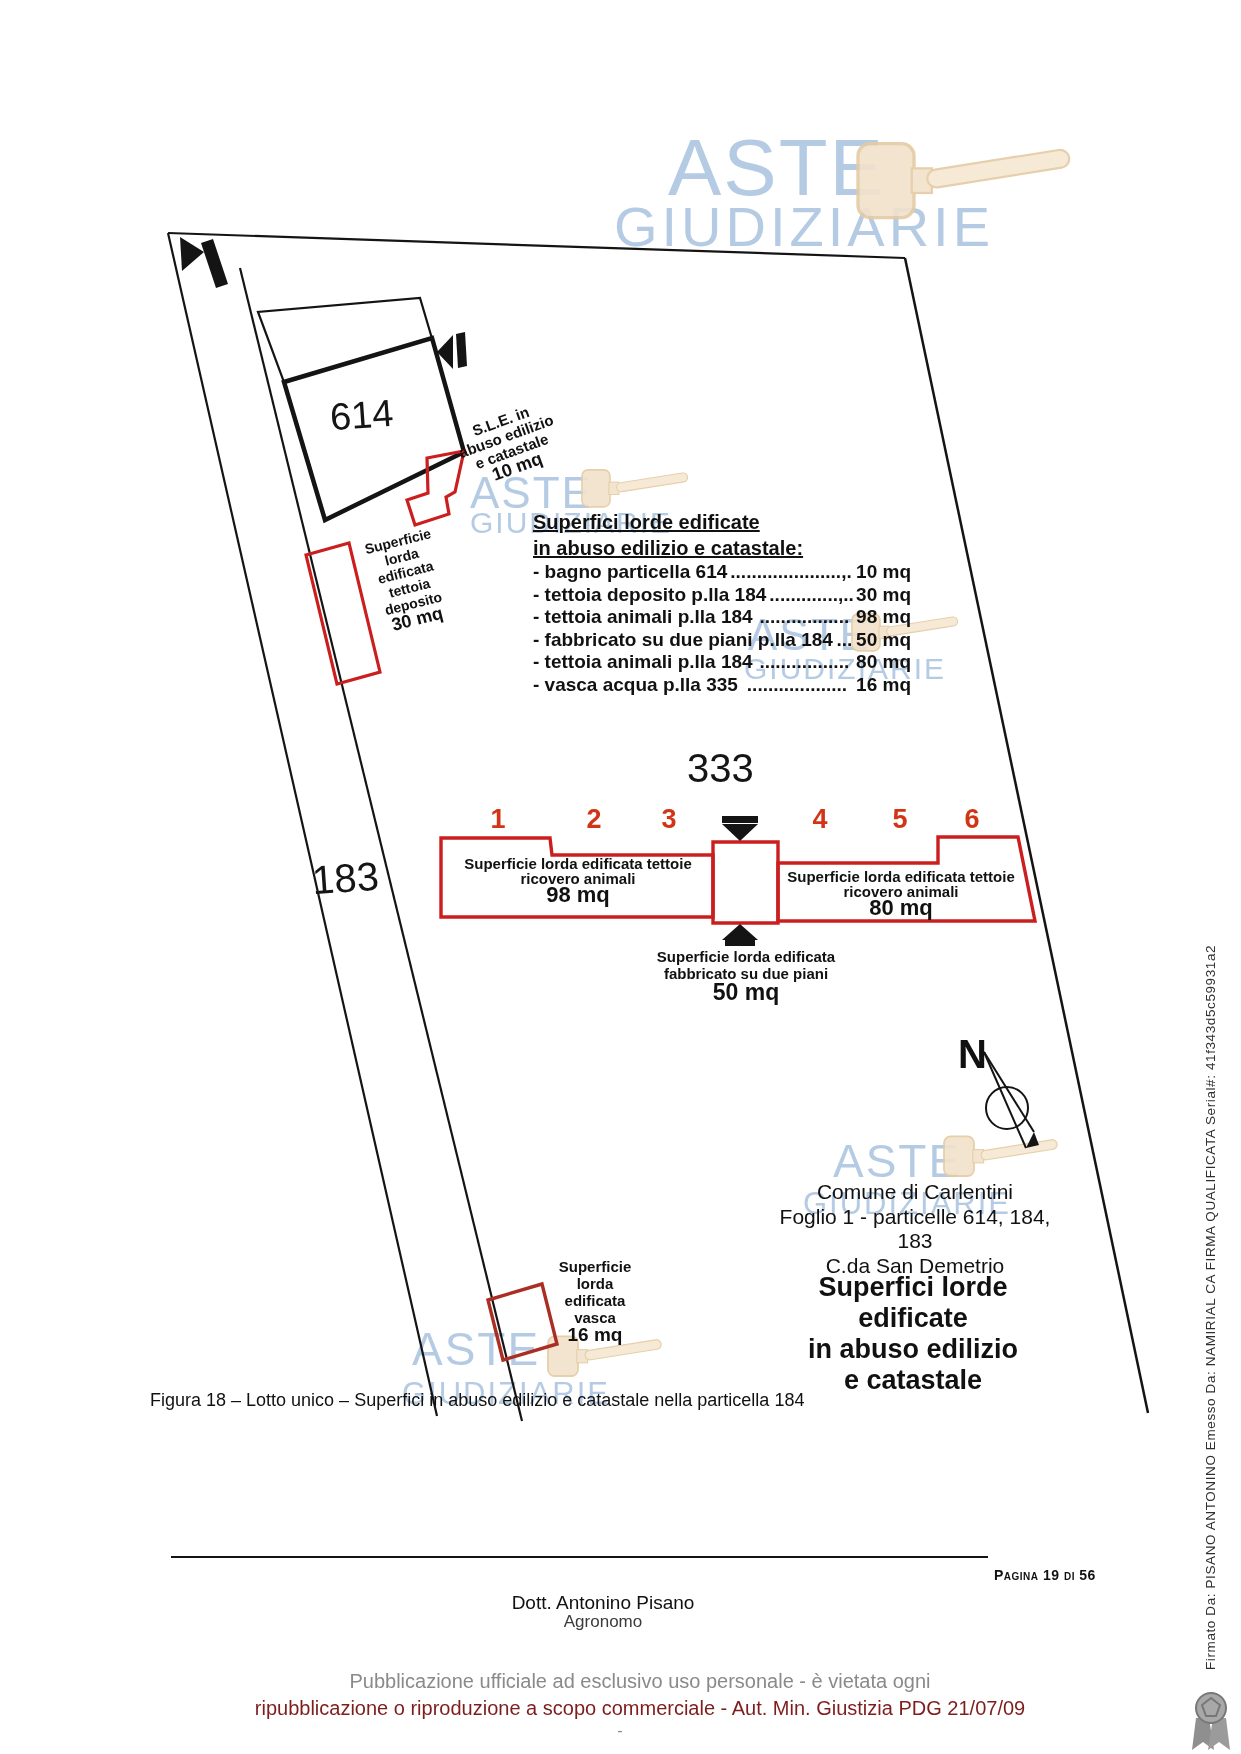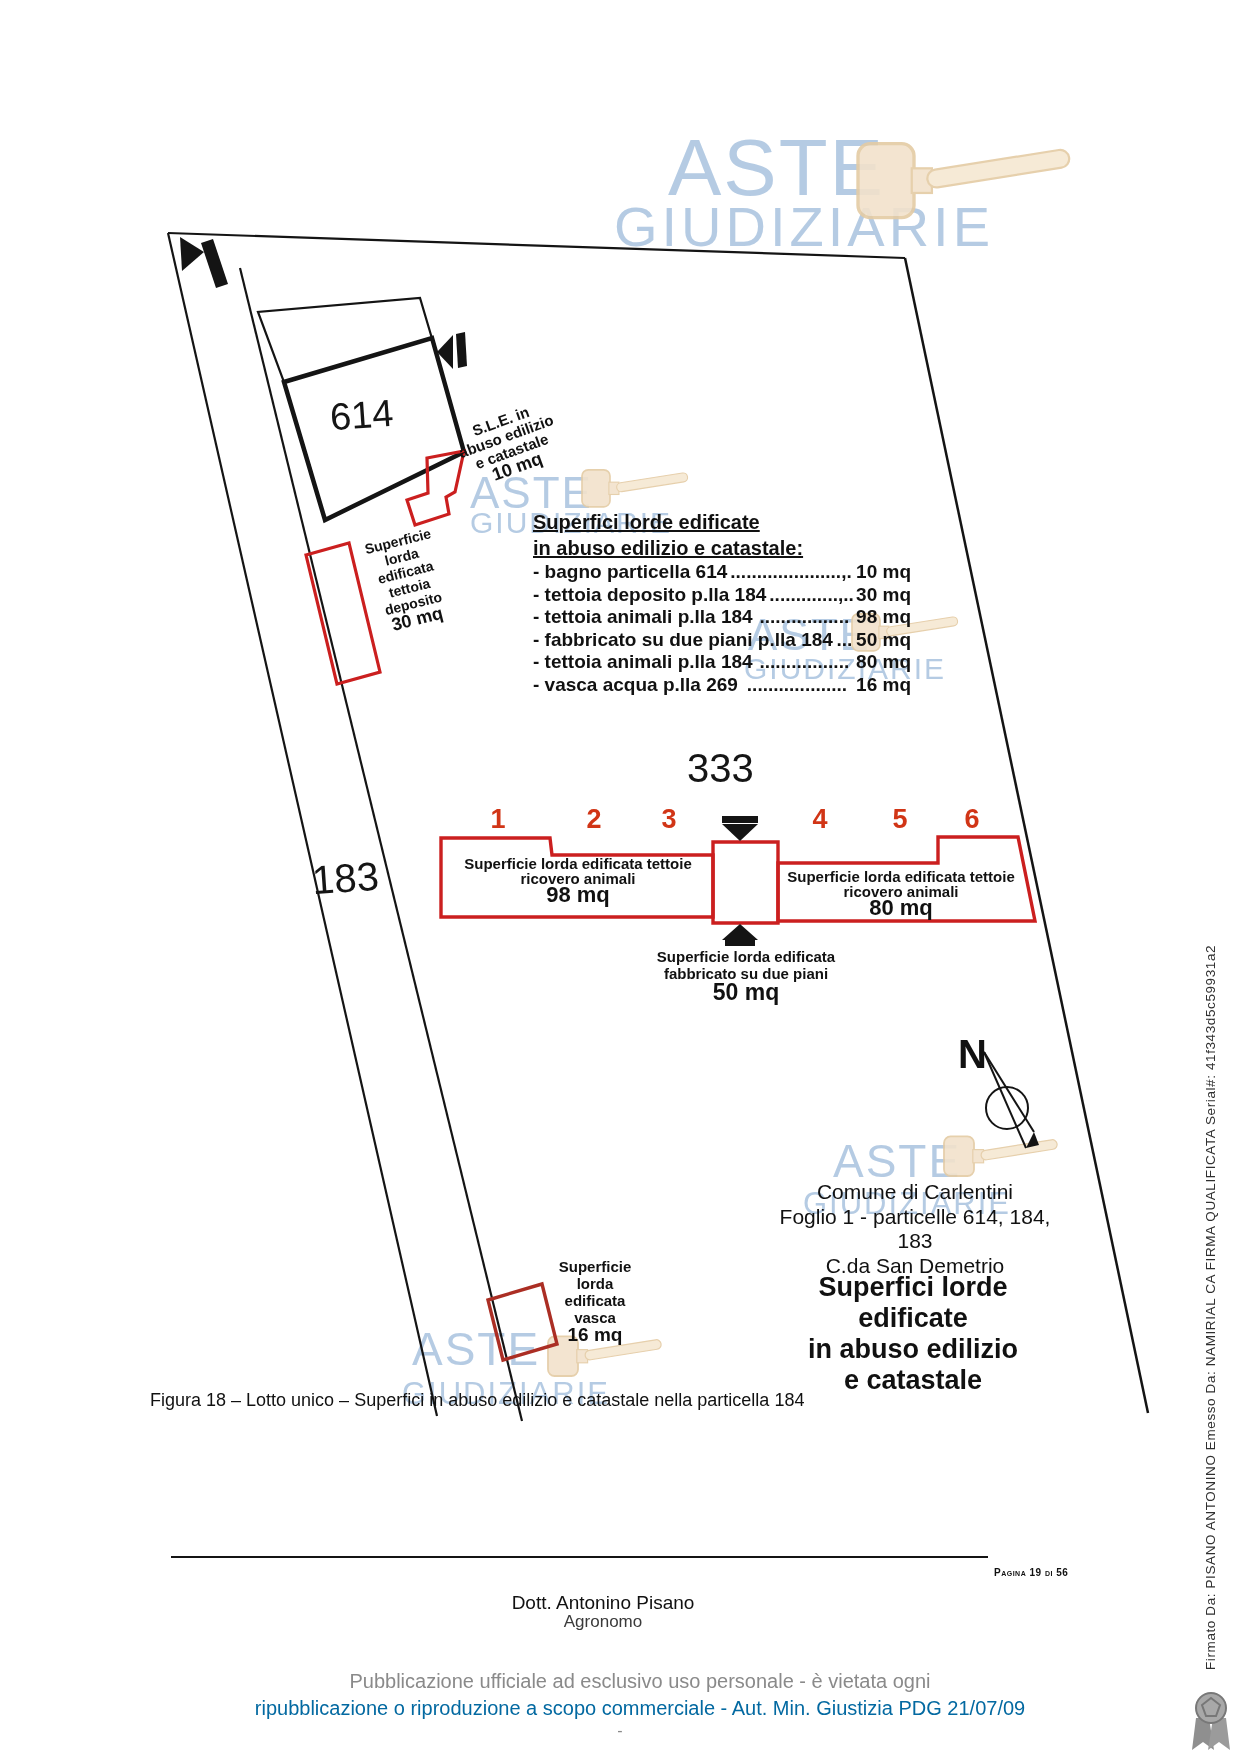--- a/index.html
+++ b/index.html
@@ -175,21 +175,21 @@
       <span class="nw">- fabbricato su due piani p.lla 184</span>
       <span class="dots">...</span>
       <span class="val">50 mq</span>
     </div>
     <div class="row">
       <span class="nw">- tettoia animali p.lla 184</span>
       <span class="dots">.................</span>
       <span class="val">80 mq</span>
     </div>
     <div class="row">
-      <span class="nw">- vasca acqua p.lla 269</span>
+      <span class="nw">- vasca acqua p.lla 335</span>
       <span class="dots">...................</span>
       <span class="val">16 mq</span>
     </div>
   </div>
 
   <div class="abs txt red-num" style="left:498px;top:804px;">1</div>
   <div class="abs txt red-num" style="left:594px;top:804px;">2</div>
   <div class="abs txt red-num" style="left:669px;top:804px;">3</div>
   <div class="abs txt red-num" style="left:820px;top:804px;">4</div>
   <div class="abs txt red-num" style="left:900px;top:804px;">5</div>
@@ -230,23 +230,23 @@
   <div class="abs txt ctr" style="left:550px;top:1258px;width:90px;font-size:15px;font-weight:600;line-height:17px;">
     <div>Superficie</div>
     <div>lorda</div>
     <div>edificata</div>
     <div>vasca</div>
     <div style="font-size:19px;">16 mq</div>
   </div>
 
   <div class="abs txt nw" style="left:150px;top:1390px;font-size:18px;">Figura 18 – Lotto unico – Superfici in abuso edilizio e catastale nella particella 184</div>
 
-  <div class="abs txt nw" style="left:955px;top:1567px;font-size:10px;font-weight:700;font-variant:small-caps;letter-spacing:.5px;padding-left:39px;">Pagina 19 di 56</div>
+  <div class="abs txt nw" style="left:955px;top:1567px;font-size:14px;font-weight:700;font-variant:small-caps;letter-spacing:.5px;padding-left:39px;">Pagina 19 di 56</div>
   <div class="abs txt ctr" style="left:453px;top:1592px;width:300px;font-size:19px;">Dott. Antonino Pisano</div>
   <div class="abs txt ctr" style="left:453px;top:1612px;width:300px;font-size:17px;color:#3a3a3a;">Agronomo</div>
 
   <div class="abs txt ctr" style="left:40px;top:1670px;width:1200px;font-size:20px;color:#8a8a8a;text-align:center;">Pubblicazione ufficiale ad esclusivo uso personale - è vietata ogni</div>
-  <div class="abs txt ctr" style="left:40px;top:1697px;width:1200px;font-size:20px;color:#0369a1;">ripubblicazione o riproduzione a scopo commerciale - Aut. Min. Giustizia PDG 21/07/09</div>
+  <div class="abs txt ctr" style="left:40px;top:1697px;width:1200px;font-size:20px;color:#7f1d1d;">ripubblicazione o riproduzione a scopo commerciale - Aut. Min. Giustizia PDG 21/07/09</div>
   <div class="abs txt ctr" style="left:40px;top:1722px;width:1160px;font-size:16px;color:#8a8a8a;">-</div>
 
   <div class="abs txt sig-vertical" style="left:1203px;top:905px;height:765px;">Firmato Da: PISANO ANTONINO Emesso Da: NAMIRIAL CA FIRMA QUALIFICATA Serial#: 41f343d5c59931a2</div>
 
 </div>
 
 </body></html>

